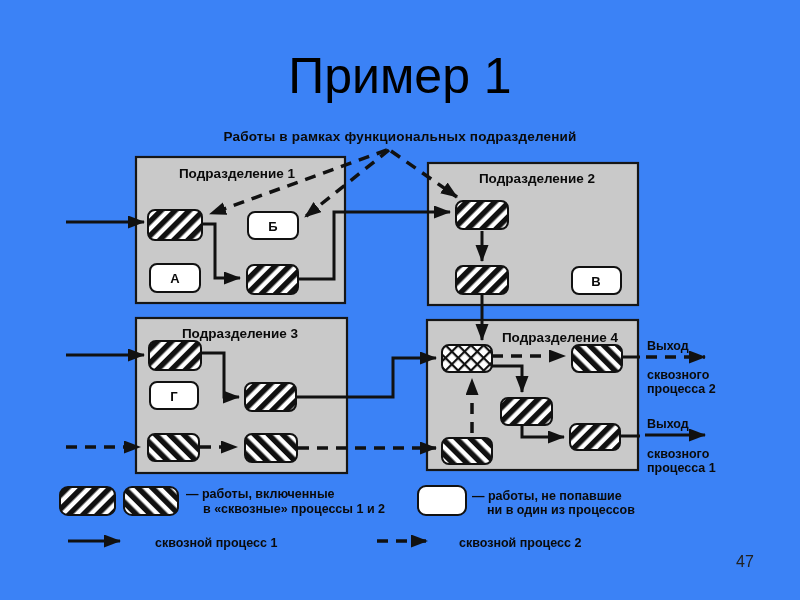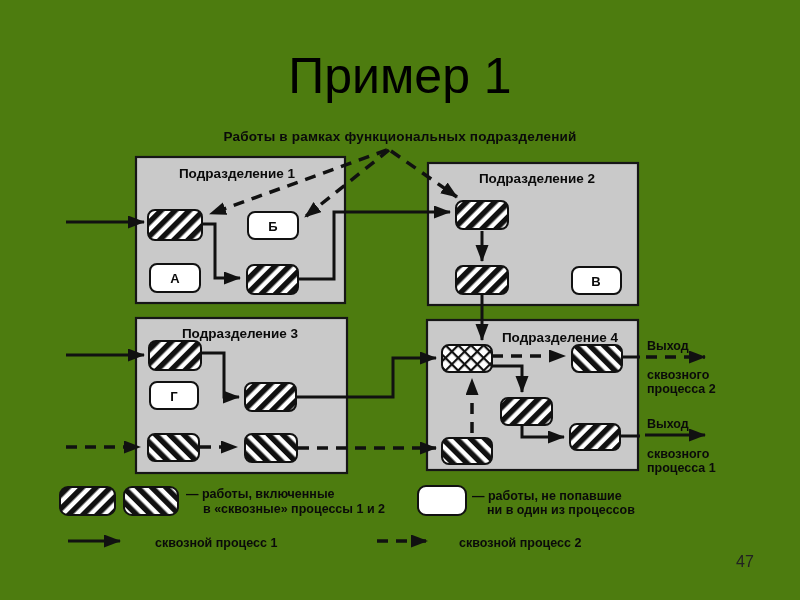--- a/index.html
+++ b/index.html
@@ -1,16 +1,16 @@
 <!DOCTYPE html>
 <html><head>
 <meta charset="utf-8">
 <style>
   html,body{margin:0;padding:0;background:#fff;}
-  .slide{position:relative;width:800px;height:600px;background:#4d7c0f;overflow:hidden;
+  .slide{position:relative;width:800px;height:600px;background:#3b82f6;overflow:hidden;
          font-family:"Liberation Sans", sans-serif;}
   svg text{font-family:"Liberation Sans", sans-serif;fill:#0a0a0a;}
   .title-text{font-size:50px;font-weight:400;fill:#000;}
   .caption-text{font-size:13.5px;font-weight:bold;letter-spacing:.2px;}
   .dept{fill:#c9c9c9;stroke:#161616;stroke-width:2.2;}
   .dept-label{font-size:13.5px;font-weight:bold;}
   .work{stroke:#111;stroke-width:2;}
   .plain{fill:#ffffff;}
   .letter{font-size:13px;font-weight:bold;}
   .solid{stroke:#111;stroke-width:3;fill:none;}

